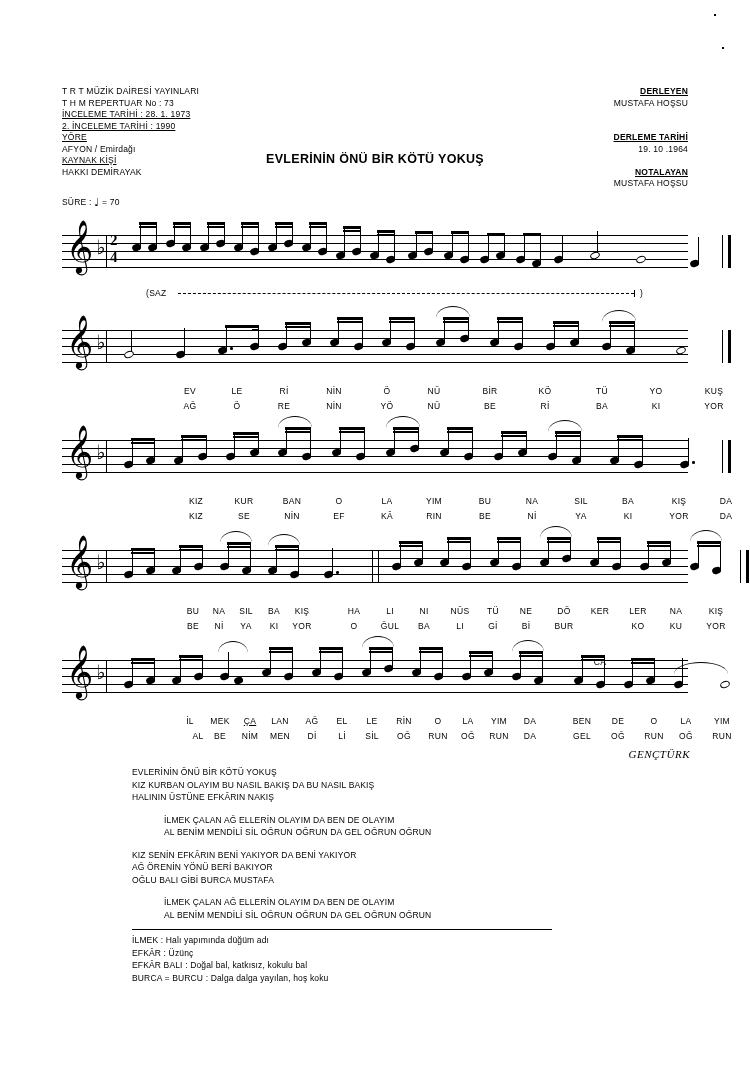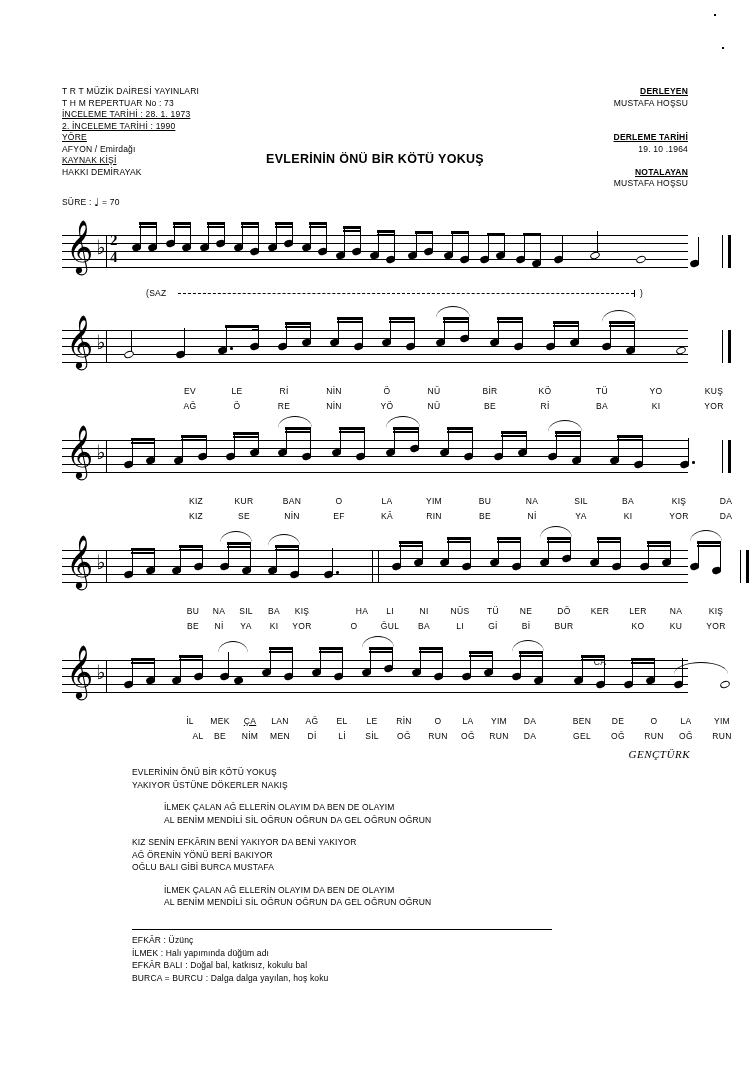--- a/index.html
+++ b/index.html
@@ -773,21 +773,21 @@
       <div class="barline thick" style="left:684px;"></div>
     </div>
   </div>
 
   <div class="lyricrow" style="top:606px;">
     <span style="left:131px;">BU</span>
     <span style="left:157px;">NA</span>
     <span style="left:184px;">SIL</span>
     <span style="left:212px;">BA</span>
     <span style="left:240px;">KIŞ</span>
-    <span style="left:300px;">HA</span>
+    <span style="left:292px;">HA</span>
     <span style="left:328px;">LI</span>
     <span style="left:362px;">NI</span>
     <span style="left:398px;">NÜS</span>
     <span style="left:431px;">TÜ</span>
     <span style="left:464px;">NE</span>
     <span style="left:502px;">DÖ</span>
     <span style="left:538px;">KER</span>
     <span style="left:576px;">LER</span>
     <span style="left:614px;">NA</span>
     <span style="left:654px;">KIŞ</span>
@@ -947,38 +947,39 @@
     <span style="left:592px;">RUN</span>
     <span style="left:624px;">OĞ</span>
     <span style="left:660px;">RUN</span>
   </div>
 
   <div class="signature">GENÇTÜRK</div>
 
   <div class="verses">
     <div class="stanza">
       <div>EVLERİNİN ÖNÜ BİR KÖTÜ YOKUŞ</div>
-      <div>YAKIYOR ÜSTÜNE DÖKERLER NAKIŞ</div>
+      <div>KIZ KURBAN OLAYIM BU NASIL BAKIŞ DA BU NASIL BAKIŞ</div>
+      <div>HALININ ÜSTÜNE EFKÂRIN NAKIŞ</div>
     </div>
     <div class="stanza indent">
       <div>İLMEK ÇALAN AĞ ELLERİN OLAYIM DA BEN DE OLAYIM</div>
       <div>AL BENİM MENDİLİ SİL OĞRUN OĞRUN DA GEL OĞRUN OĞRUN</div>
     </div>
     <div class="stanza">
       <div>KIZ SENİN EFKÂRIN BENİ YAKIYOR DA BENİ YAKIYOR</div>
       <div>AĞ ÖRENİN YÖNÜ BERİ BAKIYOR</div>
       <div>OĞLU BALI GİBİ BURCA MUSTAFA</div>
     </div>
     <div class="stanza indent">
       <div>İLMEK ÇALAN AĞ ELLERİN OLAYIM DA BEN DE OLAYIM</div>
       <div>AL BENİM MENDİLİ SİL OĞRUN OĞRUN DA GEL OĞRUN OĞRUN</div>
     </div>
   </div>
 
   <div class="glossary">
     <div class="rule"></div>
+    <div>İLMEK : Halı yapımında düğüm adı</div>
     <div>EFKÂR : Üzünç</div>
-    <div>İLMEK : Halı yapımında düğüm adı</div>
     <div>EFKÂR BALI : Doğal bal, katkısız, kokulu bal</div>
     <div>BURCA = BURCU : Dalga dalga yayılan, hoş koku</div>
   </div>
 
 </div>
 
 </body></html>

